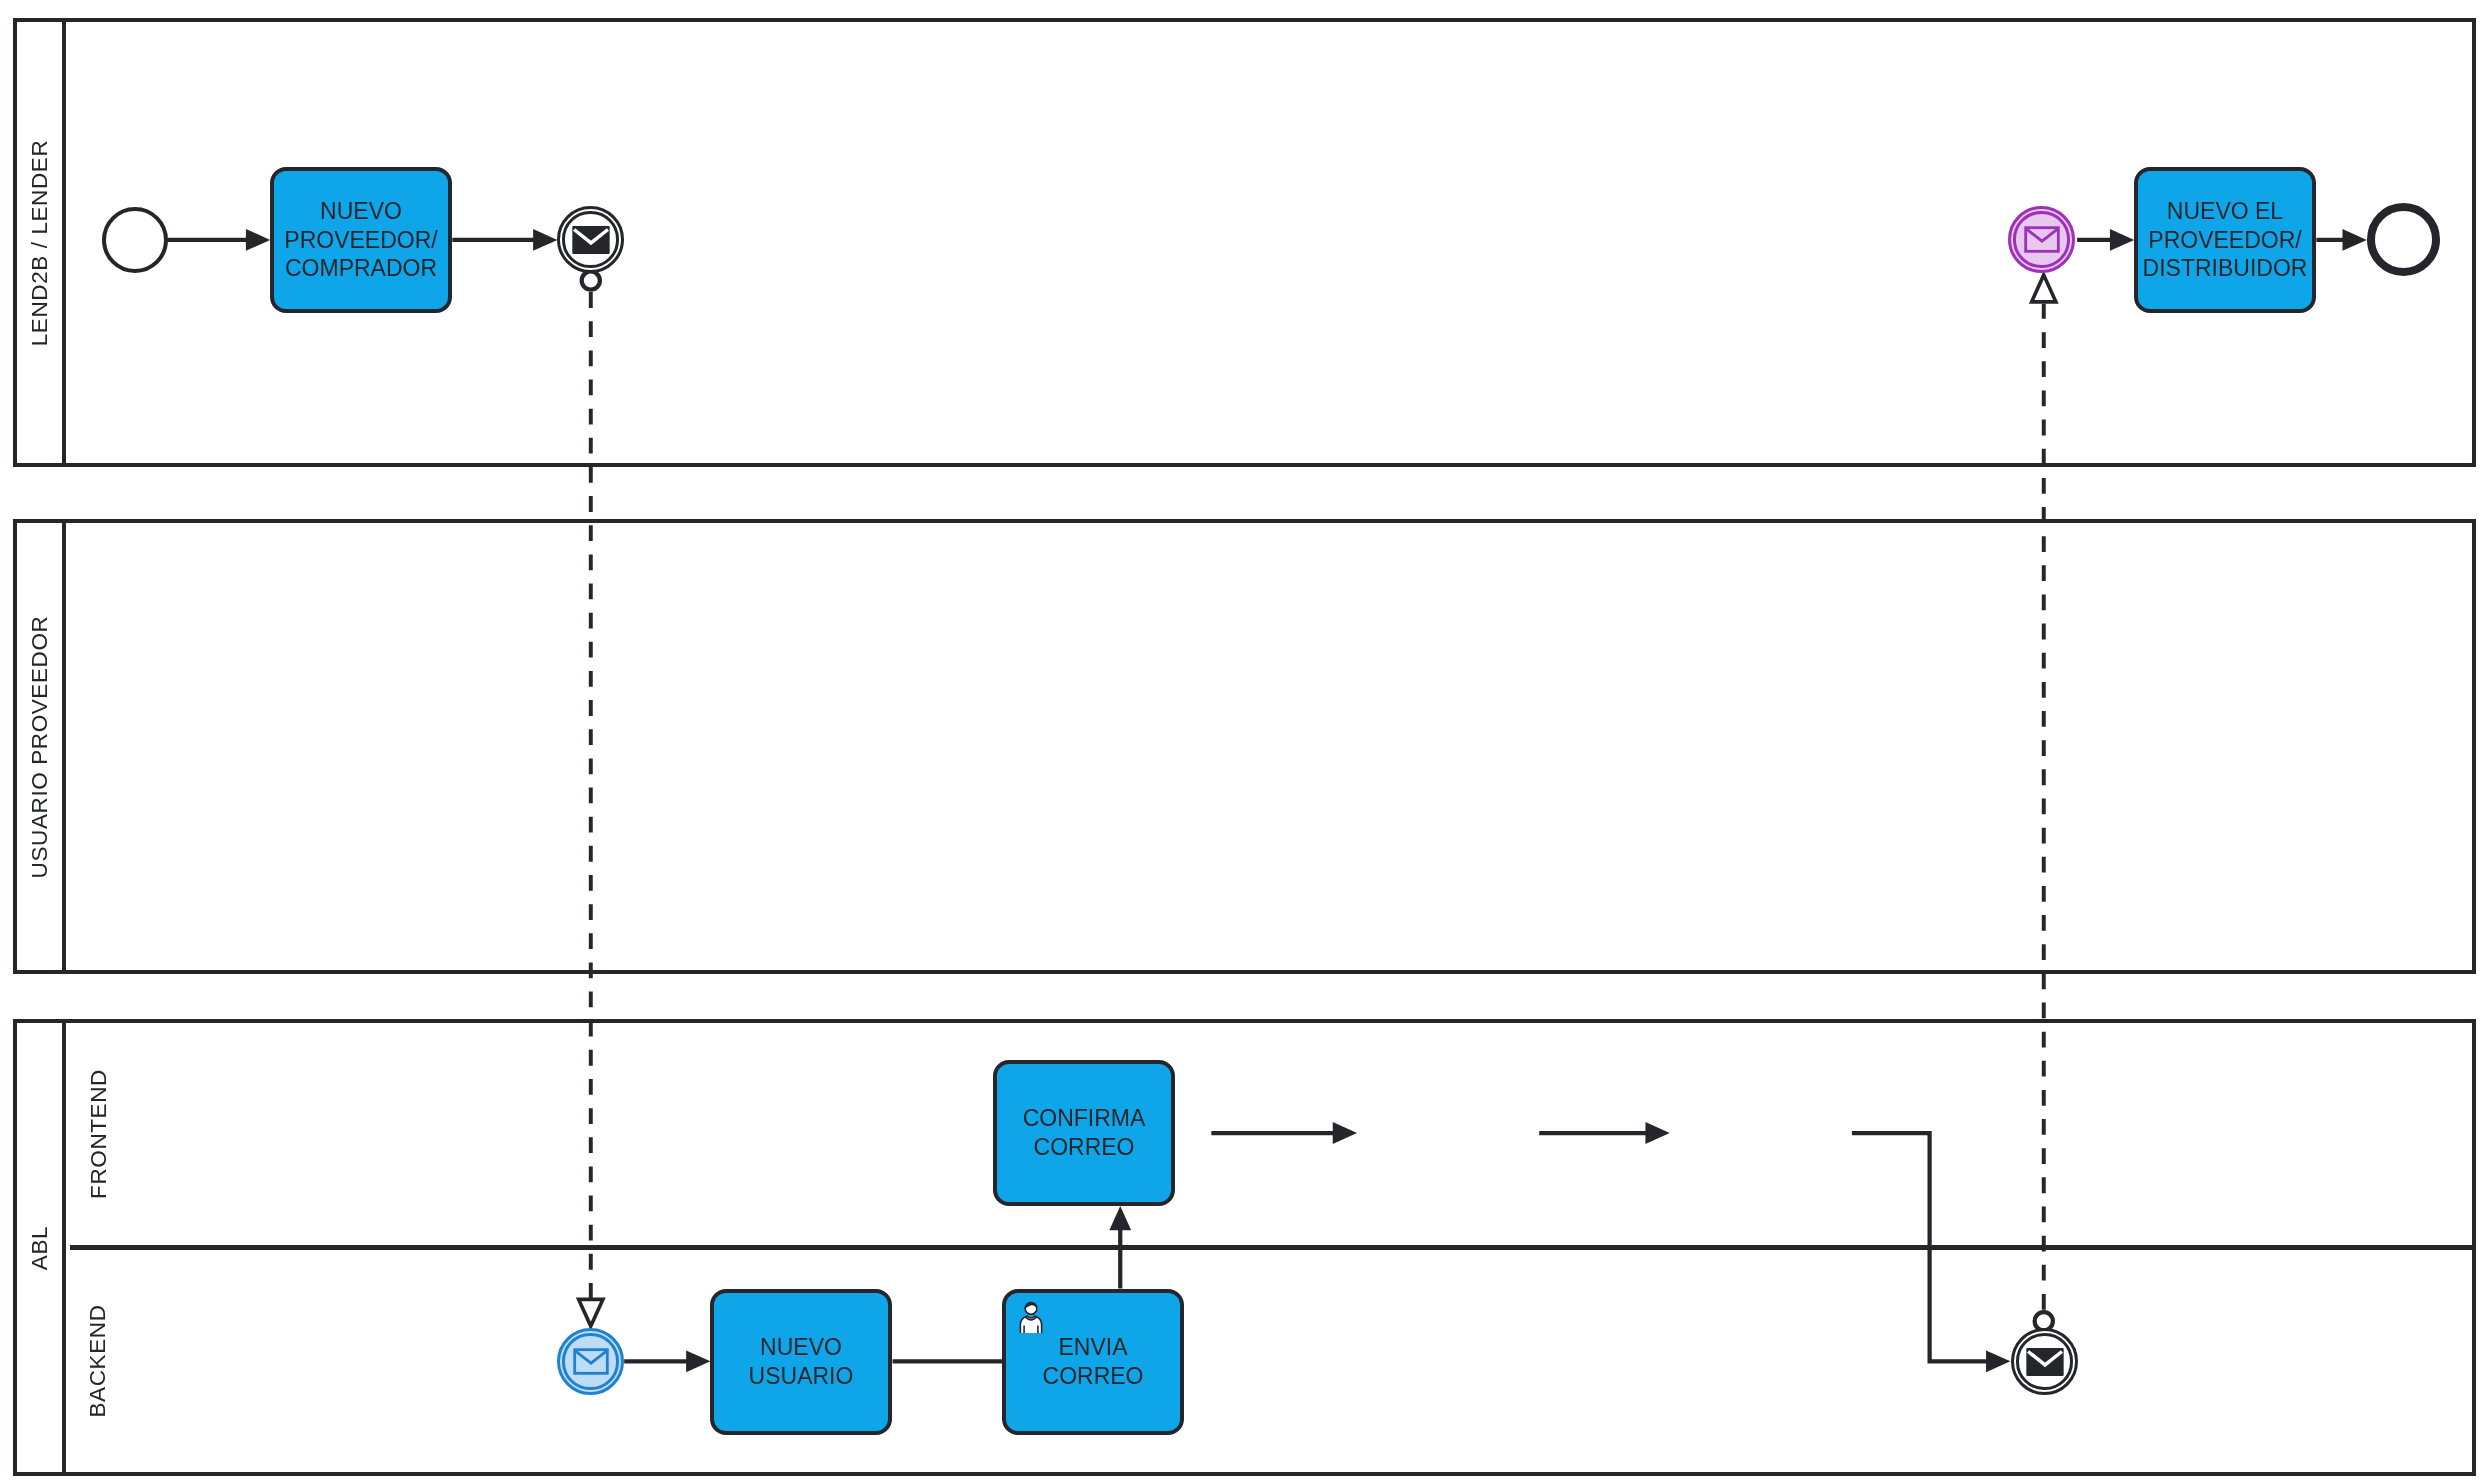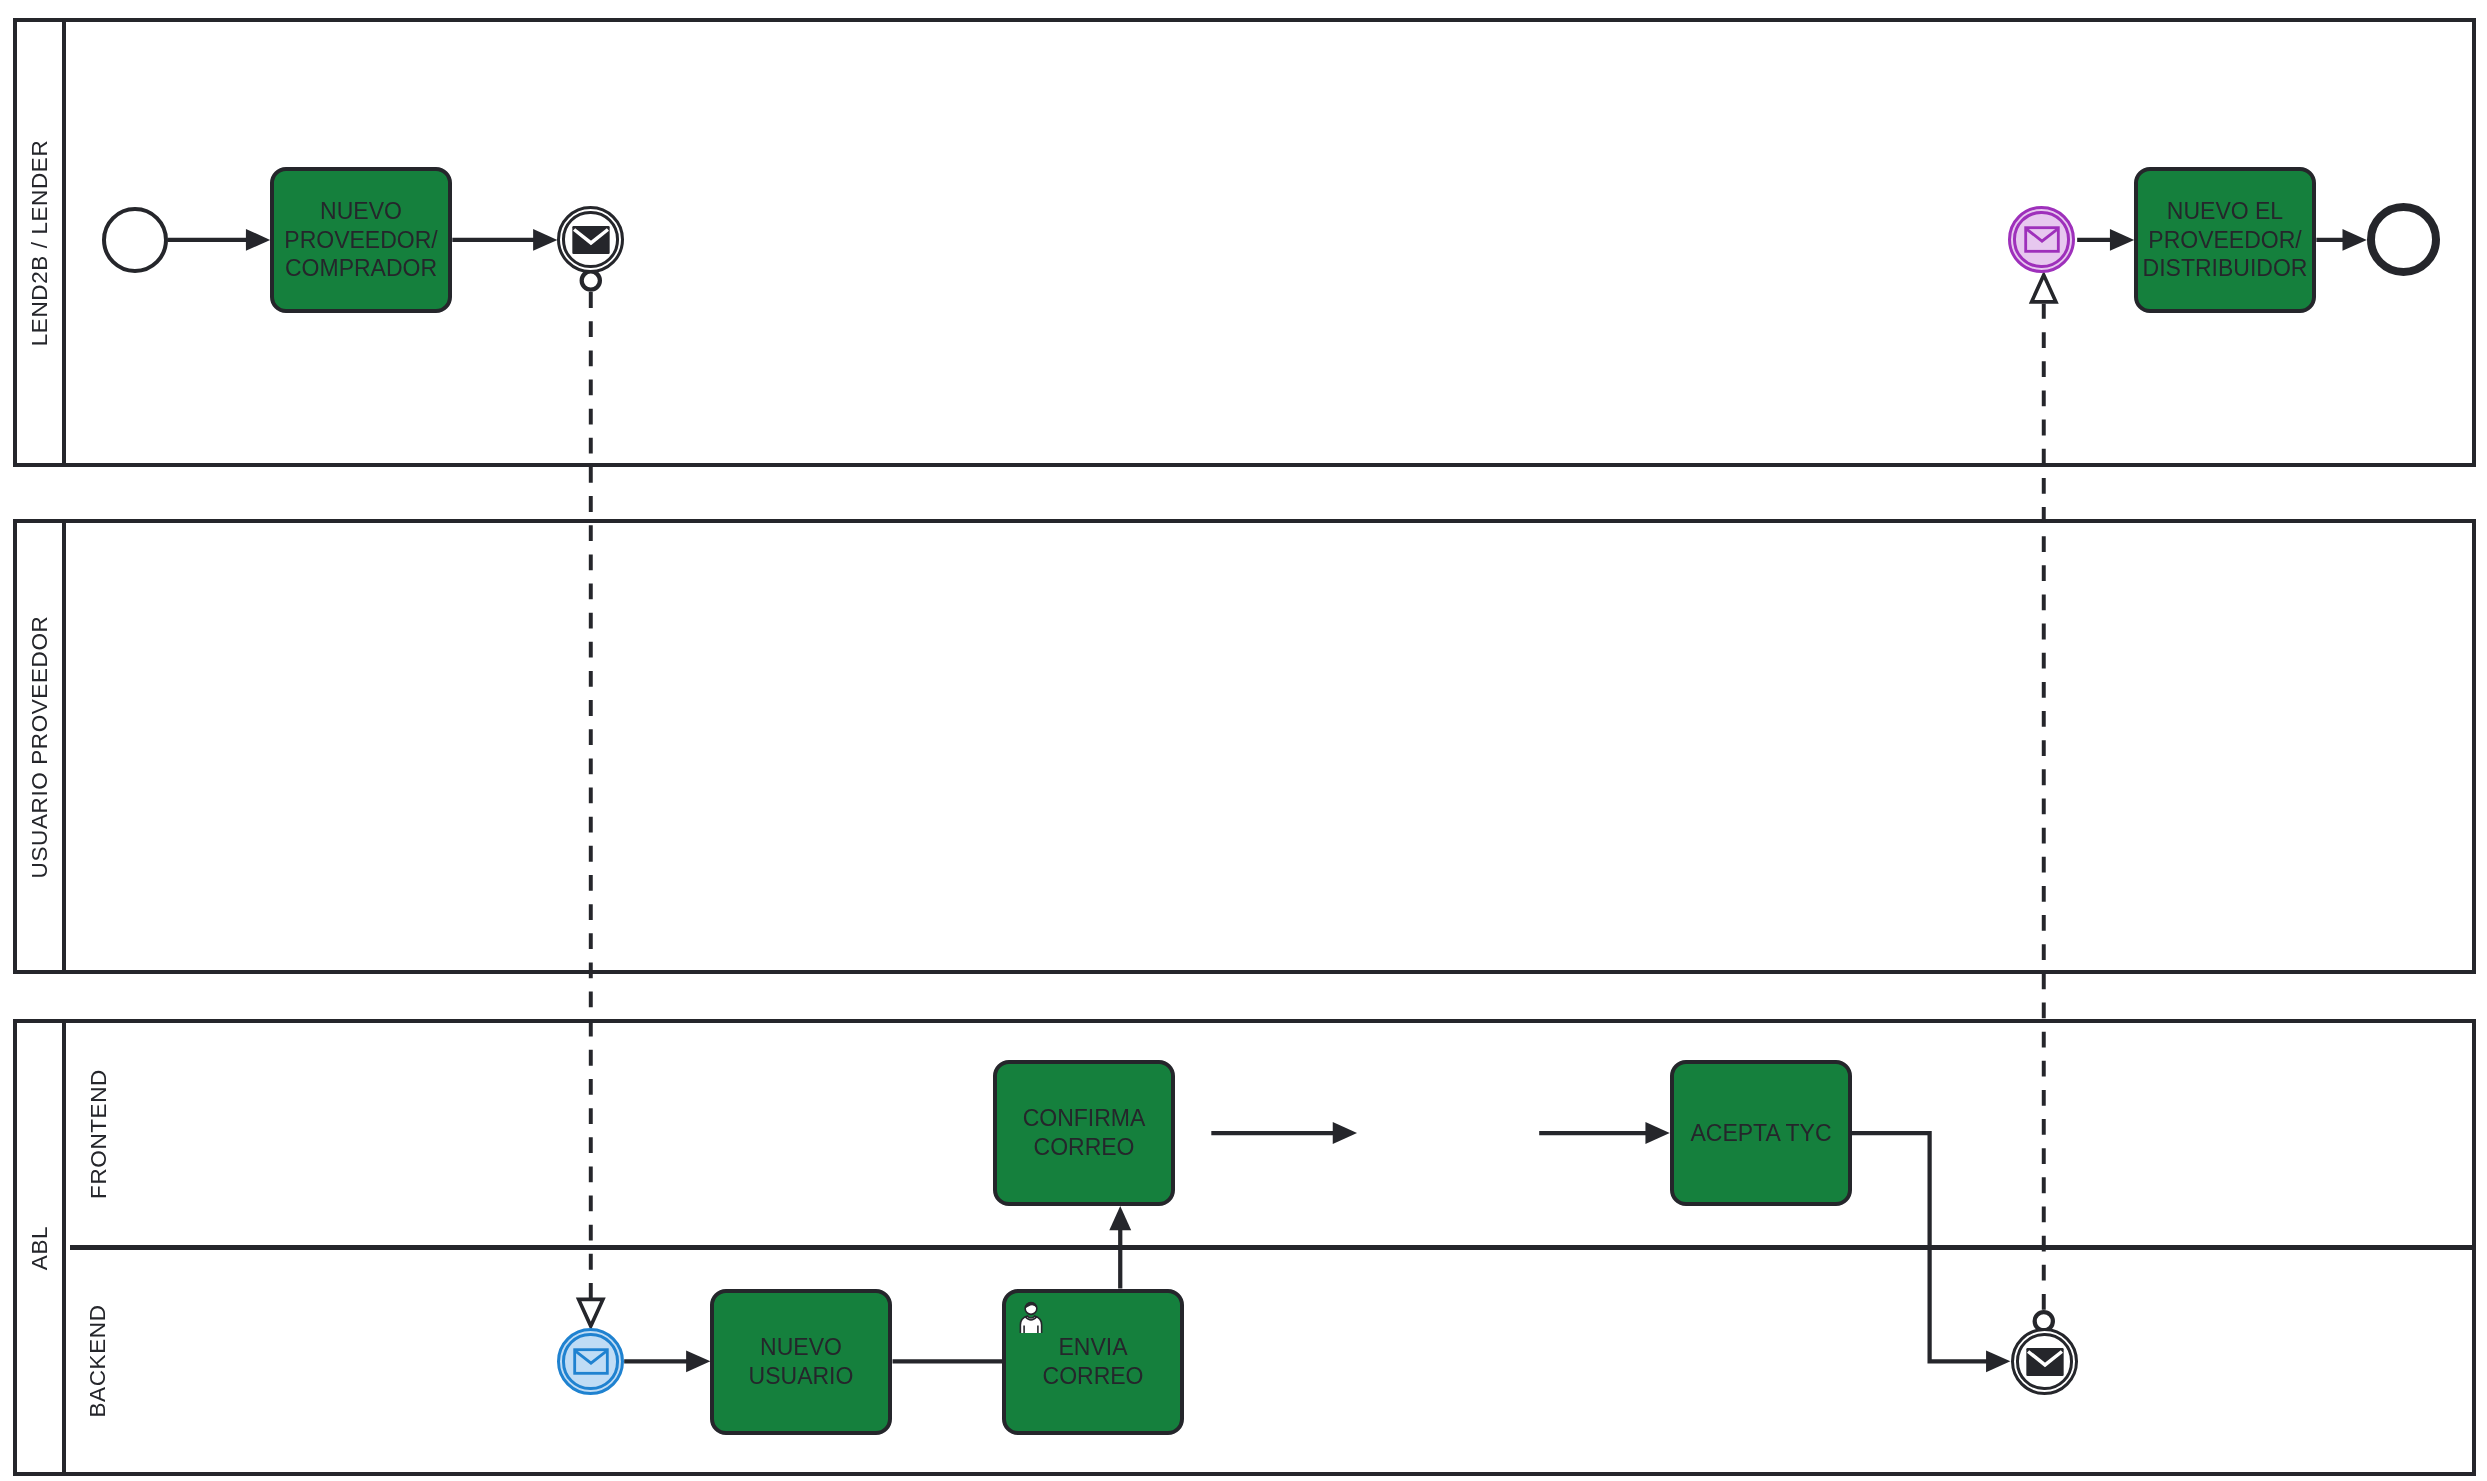--- a/index.html
+++ b/index.html
@@ -19,21 +19,21 @@
   .pool-label{position:absolute;left:0;top:0;bottom:0;width:49px;border-right:4.3px solid var(--ink);
     display:flex;align-items:center;justify-content:center}
   .vlabel{transform:rotate(-90deg);white-space:nowrap;font-size:22.5px;letter-spacing:0.6px;color:var(--ink)}
   .lanes{position:absolute;left:53px;right:0;top:0;bottom:0;display:flex;flex-direction:column}
   .lane{flex:1;position:relative}
   .lane-divider{height:4.3px;background:var(--ink)}
   .lane-label{position:absolute;left:0;top:0;bottom:0;width:56px;display:flex;align-items:center;justify-content:center}
 
   
   .task{position:absolute;width:182px;height:146px;border:4.3px solid var(--ink);border-radius:16px;
-    background:#15803d;display:flex;align-items:center;justify-content:center;text-align:center}
+    background:#0ea5e9;display:flex;align-items:center;justify-content:center;text-align:center}
   .task-label{font-size:23px;line-height:1.25;white-space:pre-line;letter-spacing:0}
   .task .user-badge{position:absolute;left:8.5px;top:7.3px;width:32px;height:34px}
 
   
   .event{position:absolute;border-radius:50%;background:#fff;display:flex;align-items:center;justify-content:center}
   .ev-start{width:66px;height:66px;border:4.3px solid var(--ink)}
   .ev-end{width:73px;height:73px;border:8px solid var(--ink)}
   .ev-msg{width:67px;height:67px;border:3.6px solid var(--c);background:var(--bg)}
   .ev-msg::before{content:"";position:absolute;inset:2.4px;border:3px solid var(--c);border-radius:50%}
   .ev-msg.dark{--c:var(--ink);--bg:#ffffff}
@@ -153,23 +153,20 @@
 PROVEEDOR/
 DISTRIBUIDOR</span>
   </div>
 
   <div class="task" style="left:993px;top:1060px">
     <span class="task-label">CONFIRMA
 CORREO</span>
   </div>
 
 
-  <div class="task" style="left:1670px;top:1060px">
-    <span class="task-label">ACEPTA TYC</span>
-  </div>
 
   <div class="task" style="left:710px;top:1289px">
     <span class="task-label">NUEVO
 USUARIO</span>
   </div>
 
   <div class="task" style="left:1002px;top:1289px">
     <svg class="user-badge" viewBox="0 0 60 64">
       <path d="M10 62 L10 47 Q10 34 23 30 Q30 38 37 30 Q50 34 50 47 L50 62" fill="#ffffff" stroke="#25262b" stroke-width="3" fill-rule="evenodd"></path>
       <path d="M19 31 Q30 44 41 31" fill="none" stroke="#25262b" stroke-width="3"></path>

